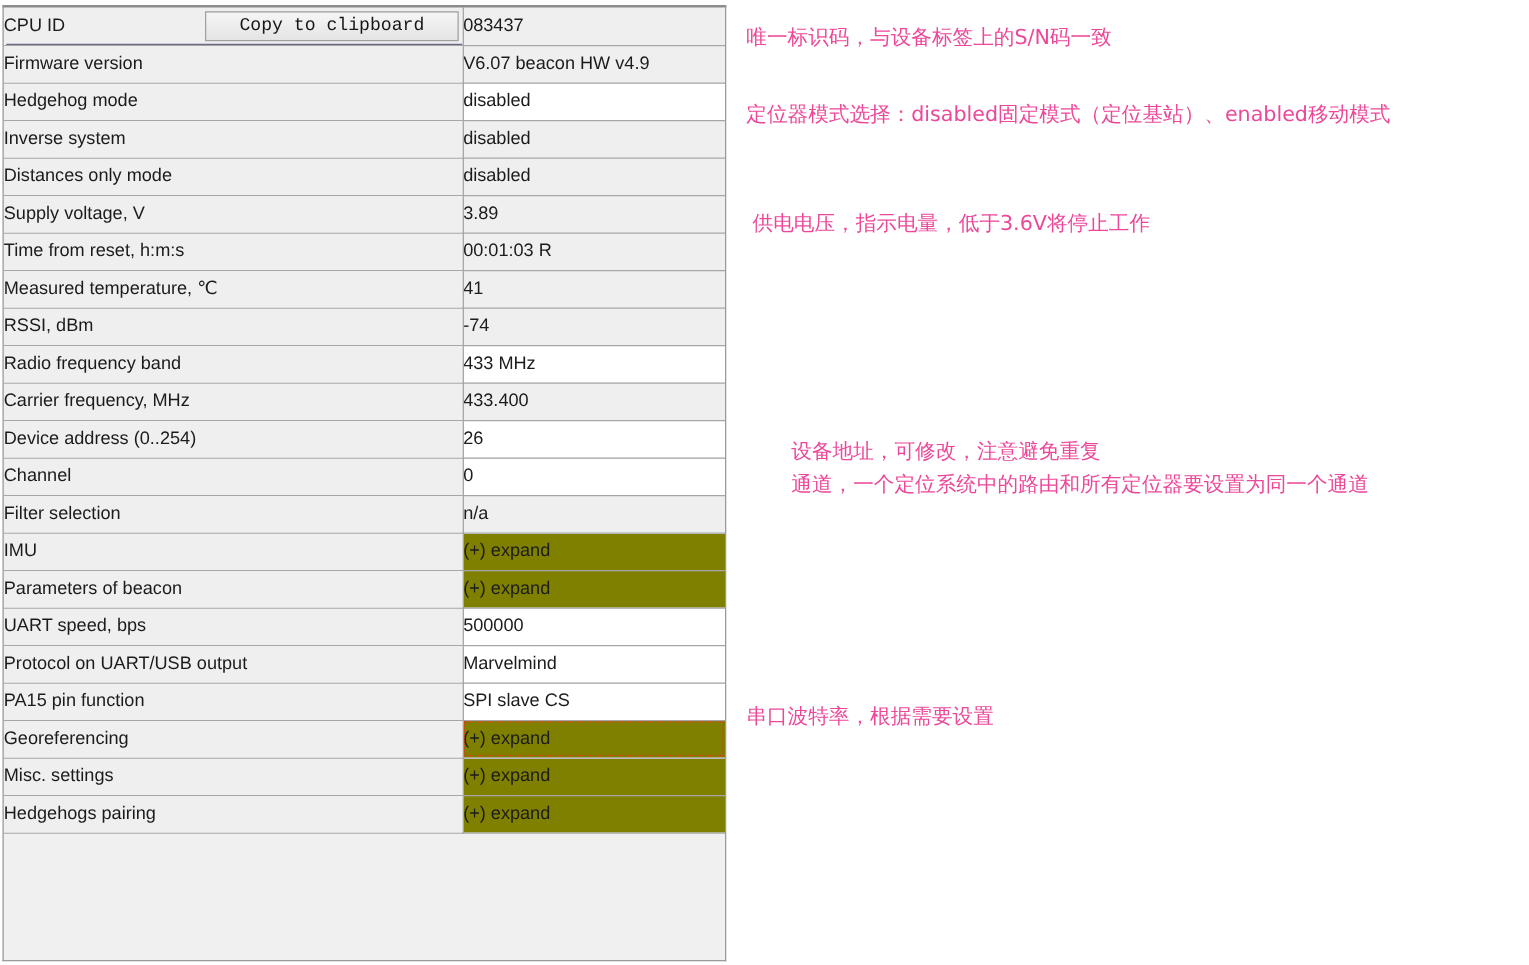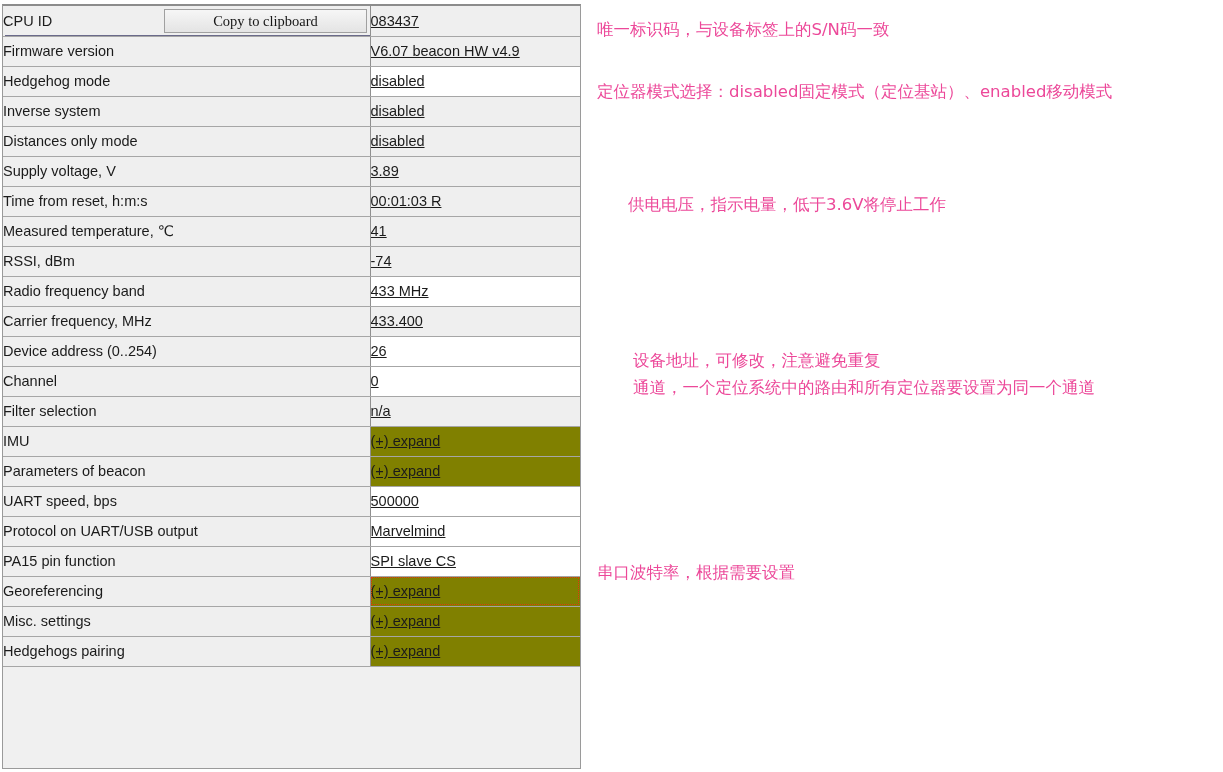--- a/index.html
+++ b/index.html
@@ -53,21 +53,20 @@
     border-right: 1px solid #8f8f8f;
     position: relative;
   }
   .cell-label.indent { padding-left: 26px; }
 
   
   .cell-value {
     width: 210px;
     padding-left: 9px;
     background: #efefef;
-    text-decoration: underline;
   }
   .cell-value.editable { background: #ffffff; }
   .cell-value.expand {
     background: #808000;
     color: #111100;
     padding-left: 9px;
   }
   .cell-value.focused {
     outline: 1px dotted #e03a10;
     outline-offset: -2px;
@@ -80,21 +79,21 @@
     top: 3px;
     width: 203px;
     height: 24px;
     line-height: 22px;
     text-align: center;
     font-size: 14.5px;
     color: #161616;
     background: linear-gradient(#f6f6f6, #e4e4e4);
     border: 1px solid #a0a0a0;
     cursor: default;
-    font-family: Liberation Serif, serif;
+    font-family: Liberation Mono, monospace;
     padding: 0;
   }
   .cpuid-underline {
     position: absolute;
     left: 2px;
     right: 0;
     bottom: 0;
     height: 1px;
     background: #6a6a8a;
   }
@@ -103,21 +102,21 @@
   .annotation {
     position: absolute;
     font-family: "DejaVu Sans", "Liberation Sans", sans-serif;
     font-size: 16.5px;
     color: #ec4899;
     white-space: nowrap;
     line-height: 1.65;
   }
   #ann-cpuid       { left: 597px; top: 16px; }
   #ann-mode        { left: 597px; top: 78px; }
-  #ann-voltage     { left: 628px; top: 165px; margin-top: 26px; }
+  #ann-voltage     { left: 602px; top: 165px; }
   #ann-address     { left: 597px; top: 347px; margin-left: 36px; }
   #ann-uart        { left: 597px; top: 559px; }
 </style>
 </head>
 <body>
 
 <div id="grid-panel">
   <table id="grid-table">
     <tbody id="grid-body">
         <tr class="grid-row">

